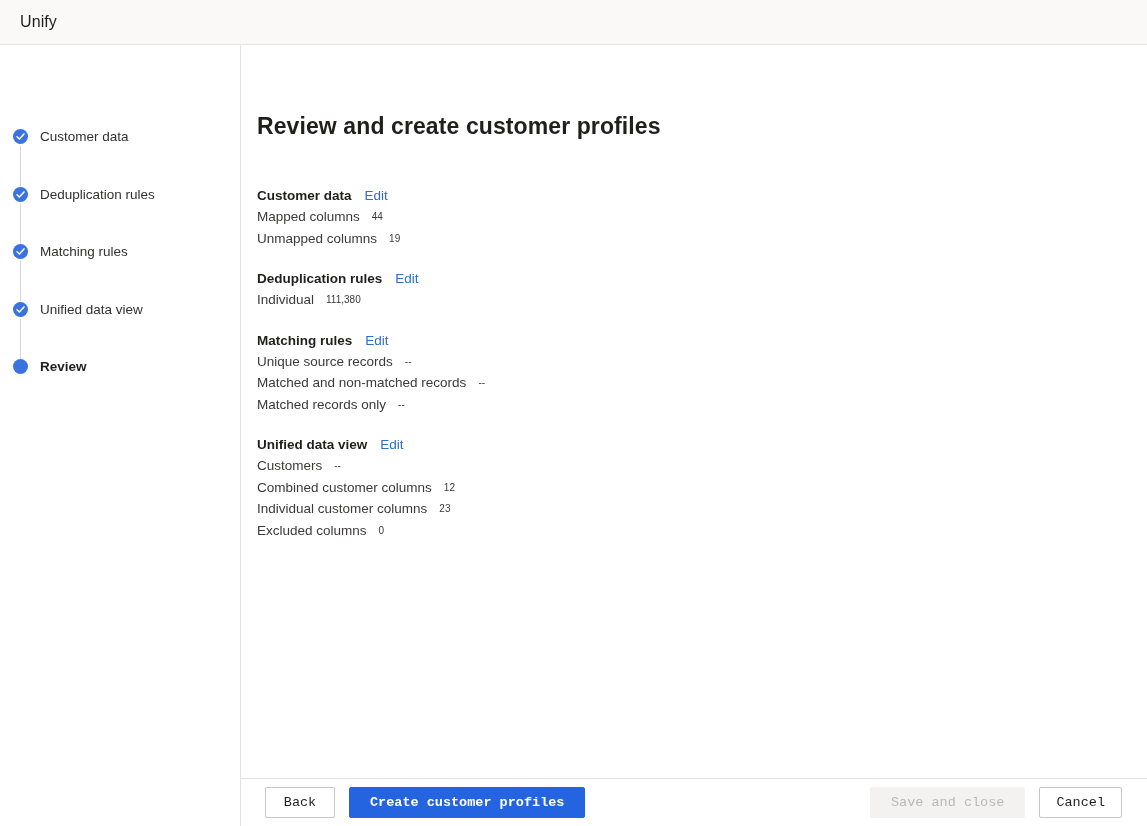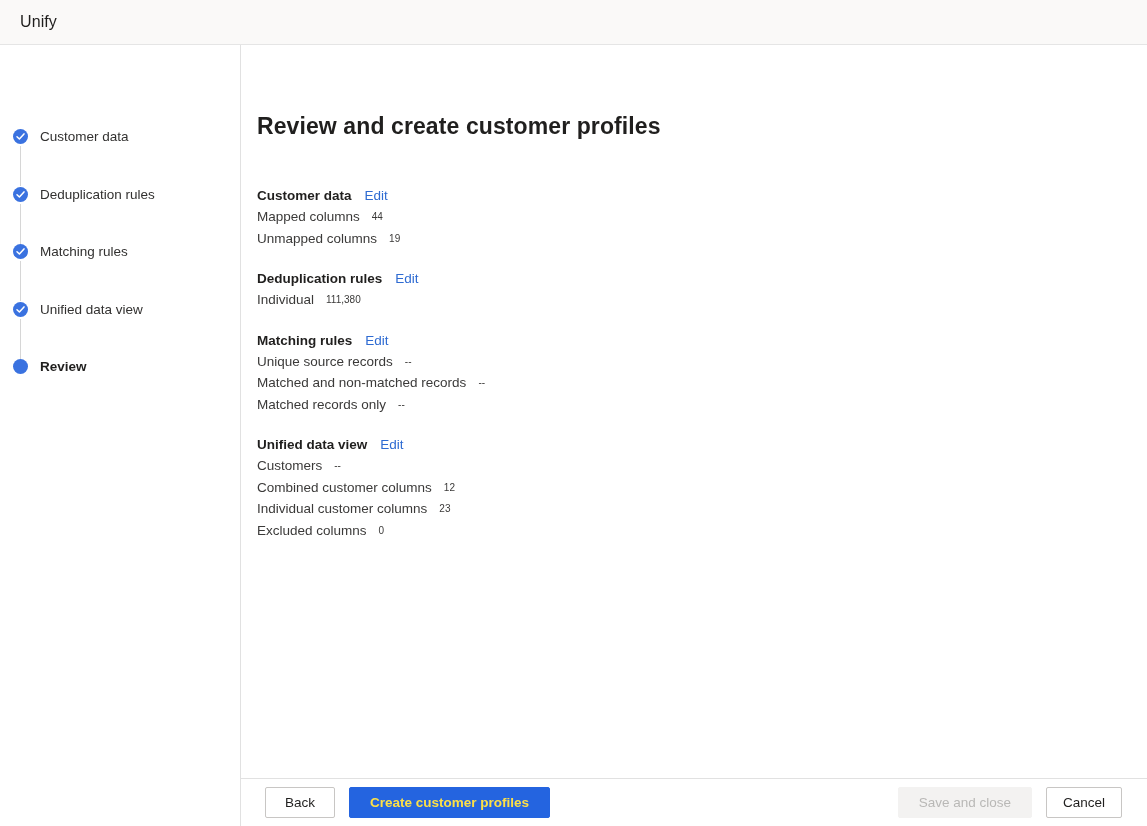--- a/index.html
+++ b/index.html
@@ -176,40 +176,40 @@
     margin-left: auto;
     display: flex;
     align-items: center;
     gap: 14px;
     padding-left: 18px;
   }
 
   .btn {
     height: 31px;
     min-width: 70px;
-    font-family: Liberation Sans, sans-serif;
+    font-family: Liberation Mono, monospace;
     font-size: 13.5px;
     border-radius: 2px;
     box-sizing: border-box;
     padding: 0 16px;
     cursor: pointer;
     display: inline-flex;
     align-items: center;
     justify-content: center;
     white-space: nowrap;
   }
   .btn-default {
     background: #ffffff;
     border: 1px solid #c8c6c4;
     color: #201f1e;
   }
   .btn-primary {
     background: #2464e0;
     border: 1px solid #2464e0;
-    color: #fde047;
+    color: #ffffff;
     font-weight: 700;
     padding: 0 20px;
   }
   .btn-disabled {
     background: #f3f2f1;
     border: 1px solid #f3f2f1;
     color: #b9b8b6;
     cursor: default;
     padding: 0 20px;
   }

